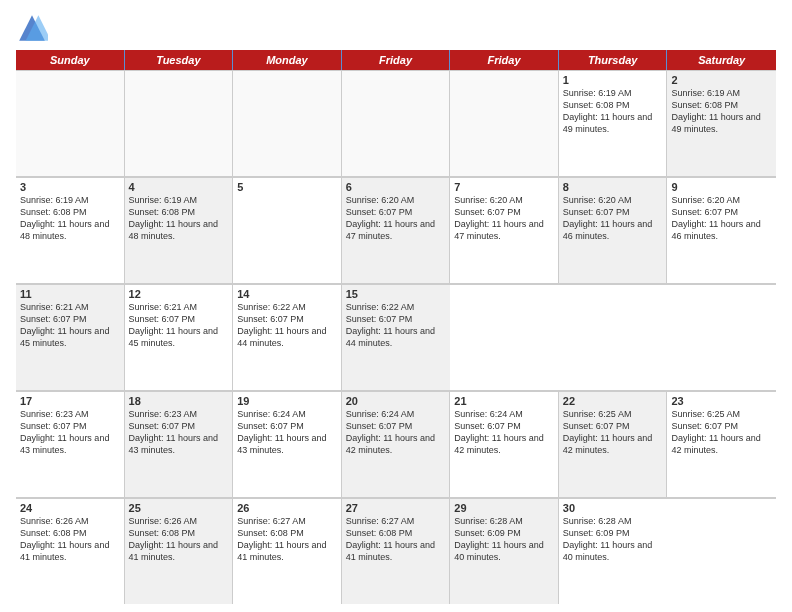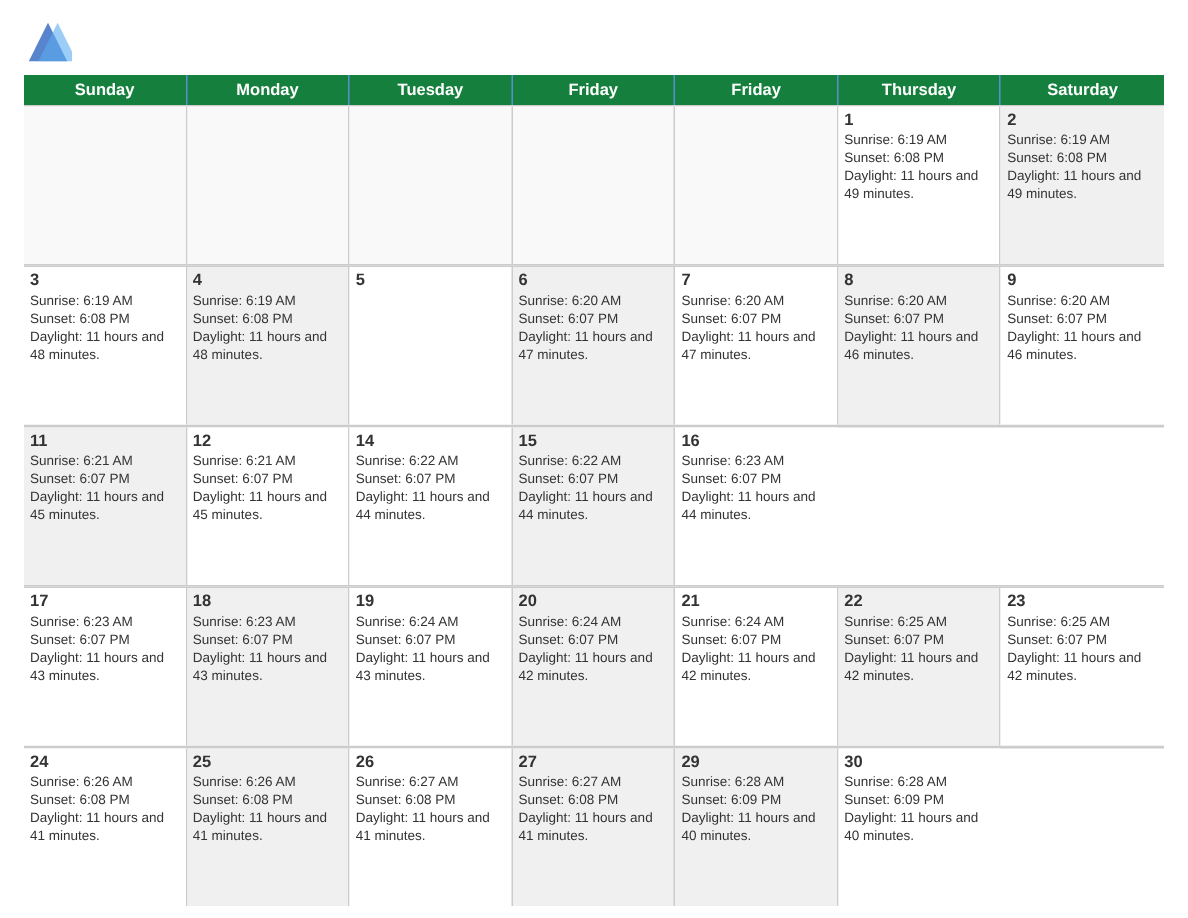--- a/index.html
+++ b/index.html
@@ -60,21 +60,22 @@
       color: #555;
     }
     .calendar {
       flex: 1;
       display: flex;
       flex-direction: column;
     }
     .cal-header {
       display: grid;
       grid-template-columns: repeat(7, 1fr);
-      background: #15803d;
+      background: #b91c1c;
+      font-style: italic;
     }
     .cal-header-cell {
       color: #fff;
       font-size: 11px;
       font-weight: bold;
       padding: 4px 4px;
       text-align: center;
       border-right: 1px solid #5a8fd4;
     }
     .cal-header-cell:last-child { border-right: none; }
@@ -134,22 +135,22 @@
     </div>
     <div class="title-block">
       <div class="title-main"></div>
       <div class="title-sub"></div>
     </div>
   </div>
 
   <div class="calendar">
     <div class="cal-header">
     <div class="cal-header-cell">Sunday</div>
+        <div class="cal-header-cell">Tuesday</div>
         <div class="cal-header-cell">Monday</div>
-        <div class="cal-header-cell">Tuesday</div>
         <div class="cal-header-cell">Friday</div>
         <div class="cal-header-cell">Friday</div>
         <div class="cal-header-cell">Thursday</div>
         <div class="cal-header-cell">Saturday</div>
       </div>
     <div class="cal-body">
     <div class="cal-row border-top">
           <div class="cal-cell empty"></div>
           <div class="cal-cell empty"></div>
           <div class="cal-cell empty"></div>
@@ -227,26 +228,20 @@
             <div class="day-info">Sunrise: 6:22 AM
 Sunset: 6:07 PM
 Daylight: 11 hours and 44 minutes.</div>
           </div>
           <div class="cal-cell shaded">
             <span class="day-num">15</span>
             <div class="day-info">Sunrise: 6:22 AM
 Sunset: 6:07 PM
 Daylight: 11 hours and 44 minutes.</div>
           </div>
-          <div class="cal-cell">
-            <span class="day-num">16</span>
-            <div class="day-info">Sunrise: 6:23 AM
-Sunset: 6:07 PM
-Daylight: 11 hours and 44 minutes.</div>
-          </div>
         </div>
         <div class="cal-row border-top">
           <div class="cal-cell">
             <span class="day-num">17</span>
             <div class="day-info">Sunrise: 6:23 AM
 Sunset: 6:07 PM
 Daylight: 11 hours and 43 minutes.</div>
           </div>
           <div class="cal-cell shaded">
             <span class="day-num">18</span>

